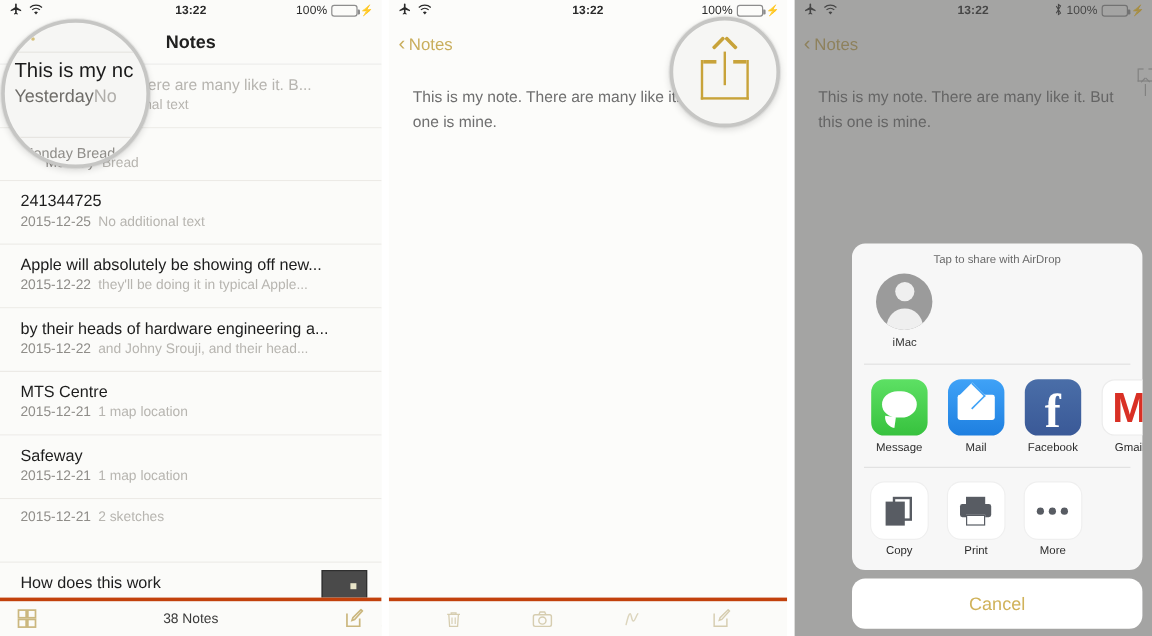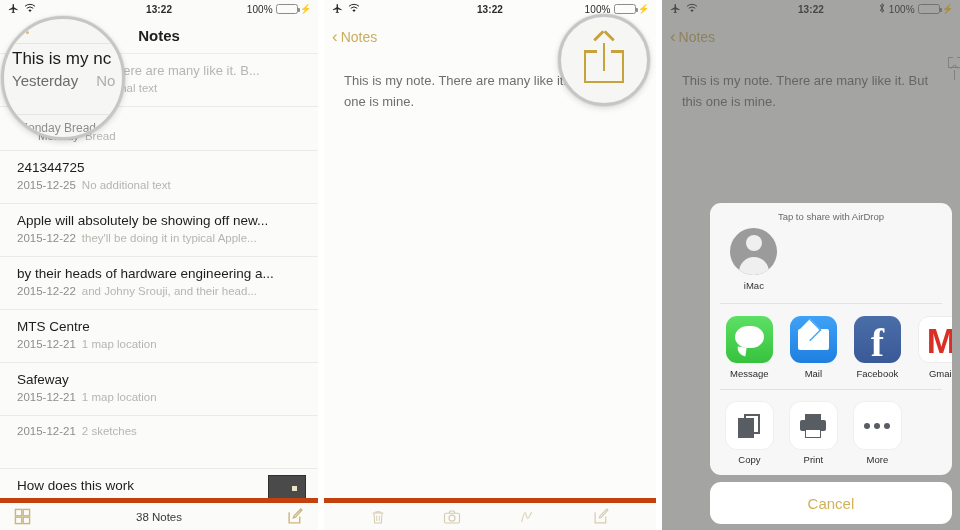--- a/index.html
+++ b/index.html
@@ -78,21 +78,21 @@
   }
   .thumb::after {
     content:''; position:absolute; right:8px; top:10px;
     width:5px; height:5px; background:#e8e4c8;
   }
 
   
   .toolbar {
     position: absolute; bottom: 0; left: 0; right: 0;
     height: 32px; display: flex; align-items: center;
-    border-top: 5px solid #c2410c; background: #fbfbf9;
+    border-top: 3px solid #c2410c; background: #fbfbf9;
   }
   .tb-count {
     position:absolute; left:0; right:0; text-align:center;
     font-size: 11.5px; color: #3a3a3a;
   }
   .tb-icon { color: #cbb77e; display:flex; align-items:center; justify-content:center; }
   .tb-left  { position:absolute; left: 14px; }
   .tb-right { position:absolute; right: 14px; }
   .toolbar-4 { justify-content: space-around; padding: 0 18px; }
   .toolbar-4 .tb-icon { position:static; }
@@ -111,21 +111,21 @@
     box-shadow: 0 0 0 1px rgba(0,0,0,.05), 0 2px 6px rgba(0,0,0,.14);
     overflow: hidden;
     display:flex; align-items:center; justify-content:center;
   }
   .mag-1 { left: 1px; top: 16px; width: 124px; height: 124px; }
   .mag-1-inner {
     position:absolute; left: 8px; top: 30px; width: 190px;
   }
   .mag-1-title { font-size: 17px; color: #1b1b1b; white-space: nowrap; }
   .mag-1-sub   { font-size: 15px; color: #6e6c68; white-space: nowrap; margin-top: 3px; }
-  .mag-1-sub .muted { color:#b0aeaa; margin-left: 18px; }
+  .mag-1-sub .muted { color:#b0aeaa; margin-left: 0; }
   .mag-1-dot { position:absolute; left: 22px; top: 12px; width:3px; height:3px; background:#d6c07a; border-radius:50%;}
   .mag-1-line { position:absolute; left: 0; right:0; top: 24px; height:1px; background:#e7e5e1; }
   .mag-1-line2{ position:absolute; left: 0; right:0; bottom: 22px; height:1px; background:#e7e5e1; }
   .mag-1-bot { position:absolute; left: 14px; bottom: 2px; font-size: 12px; color:#8f8d89; white-space:nowrap;text-align:right; }
 
   .mag-2 { right: 6px; top: 14px; width: 92px; height: 92px; }
   .share-glyph { position:relative; width: 40px; height: 46px; }
   .share-box {
     position:absolute; bottom:0; left:0; width:40px; height:33px;
     border: 2.5px solid #c8a33a; border-top: none;

